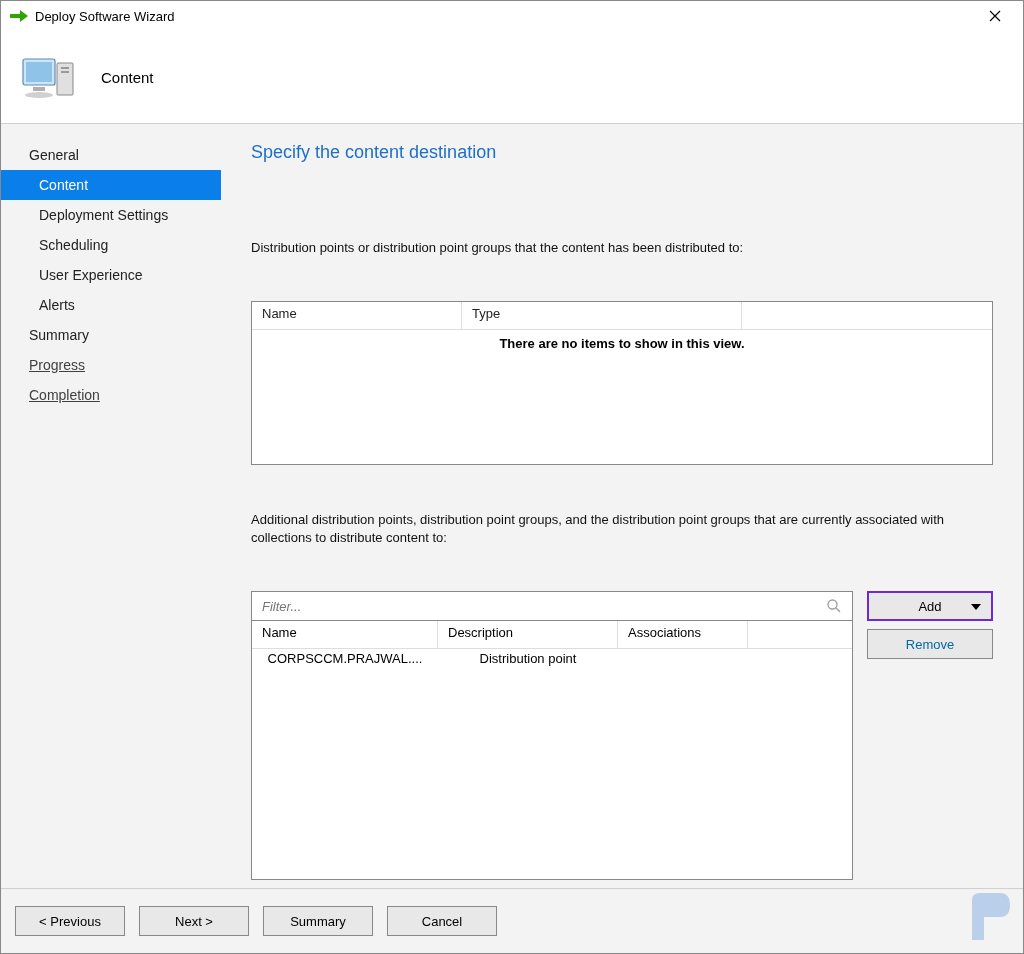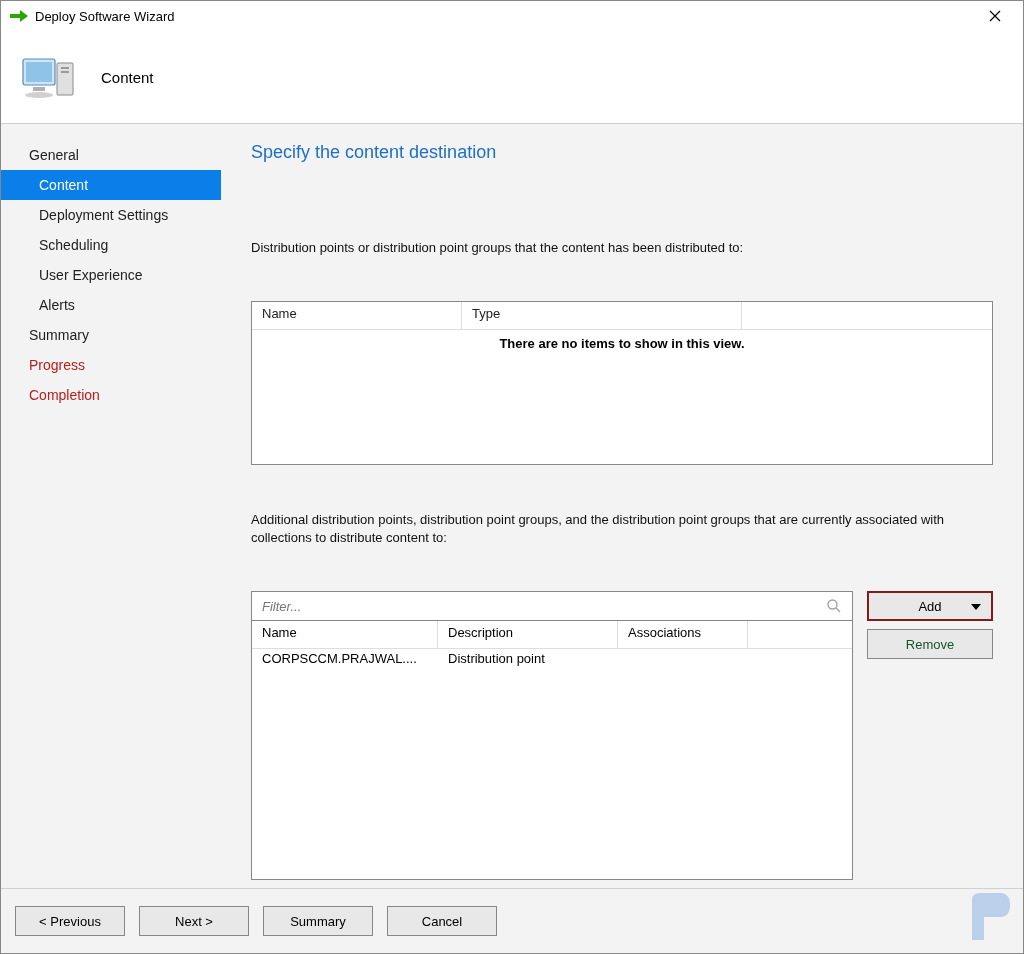--- a/index.html
+++ b/index.html
@@ -79,21 +79,21 @@
     display: flex;
     align-items: center;
     cursor: pointer;
   }
   .sidebar .nav-item.top { padding-left: 28px; color: #222; }
   .sidebar .nav-item.sub { padding-left: 38px; color: #222; }
   .sidebar .nav-item.selected {
     background: #0a7ee9;
     color: #fff;
   }
-  .sidebar .nav-item.disabled { color: #b91c1c; cursor: default; }
+  .sidebar .nav-item.disabled { color: #404040; cursor: default; text-decoration: underline; }
   .content {
     flex: 1;
     background: #f3f3f3;
     padding: 18px 30px 8px 30px;
     display: flex;
     flex-direction: column;
     gap: 28px;
   }
   .content h1 {
     color: #1e6fc7;
@@ -180,20 +180,21 @@
     padding: 4px 10px;
     font-size: 13px;
     border-right: 1px solid #ddd;
     border-bottom: 1px solid #ddd;
   }
   .table-head2 .col:last-child { border-right: none; }
   .table-row {
     display: flex;
     height: 24px;
     font-size: 13px;
+    text-align: center;
   }
   .table-row .cell {
     padding: 2px 10px;
     overflow: hidden;
     white-space: nowrap;
     text-overflow: ellipsis;
   }
   .side-buttons {
     width: 126px;
     display: flex;
@@ -205,34 +206,34 @@
     border: 1px solid #888;
     background: #e8e8e8;
     font-size: 13px;
     display: flex;
     align-items: center;
     justify-content: center;
     cursor: pointer;
     position: relative;
   }
   .btn.focus {
-    border: 2px solid #7f1d1d;
+    border: 2px solid #6d28d9;
   }
   .btn.dropdown::after {
     content: "";
     position: absolute;
     right: 10px;
     top: 50%;
     margin-top: -2px;
     border-left: 5px solid transparent;
     border-right: 5px solid transparent;
     border-top: 6px solid #000;
   }
   .btn.disabled {
-    color: #14532d;
+    color: #0369a1;
     cursor: default;
   }
   .footer {
     height: 64px;
     background: #f3f3f3;
     display: flex;
     align-items: center;
     justify-content: flex-start;
     padding: 0 14px;
     gap: 14px;

